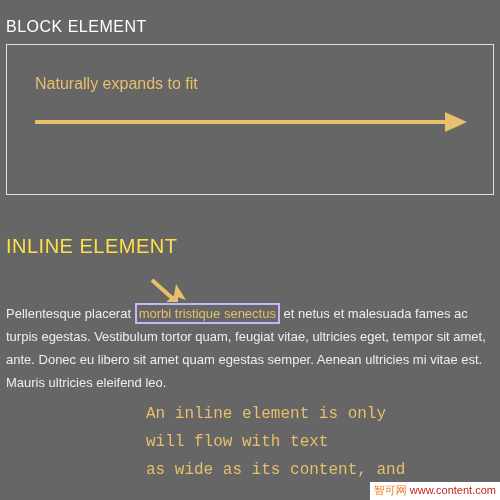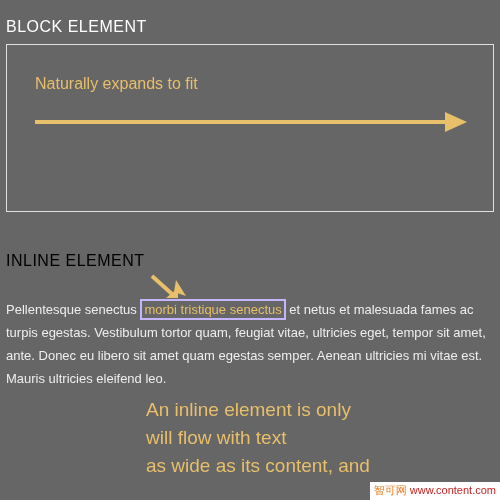--- a/index.html
+++ b/index.html
@@ -17,21 +17,21 @@
     box-sizing: border-box;
   }
   .section-title {
     font-size: 16px;
     letter-spacing: 0.5px;
     margin-bottom: 8px;
     color: #ffffff;
   }
   .block-box {
     border: 1px solid #e0e0e0;
-    height: 168px;
+    height: 151px;
     position: relative;
     margin-bottom: 40px;
     padding: 30px 28px 0 28px;
     box-sizing: border-box;
   }
   .block-text {
     color: #e8bf6a;
     font-size: 16px;
     margin-bottom: 20px;
   }
@@ -51,25 +51,25 @@
     position: absolute;
     right: -2px;
     top: -1px;
     width: 0;
     height: 0;
     border-left: 22px solid #e8bf6a;
     border-top: 10px solid transparent;
     border-bottom: 10px solid transparent;
   }
   .inline-title {
-    font-size: 16px;
+    font-size: 20px;
     letter-spacing: 0.5px;
     margin-top: 10px;
-    margin-bottom: 6px;
-    color: #000000;
+    margin-bottom: 22px;
+    color: #fde047;
   }
   .pointer-wrap {
     position: relative;
     height: 22px;
   }
   .pointer {
     position: absolute;
     left: 140px;
     top: -4px;
   }
@@ -78,24 +78,25 @@
     line-height: 23px;
     color: #eeeeee;
   }
   .highlight-box {
     border: 2px solid #c4b5fd;
     padding: 1px 2px;
     color: #e8bf6a;
   }
   .inline-desc {
     color: #e8bf6a;
-    font-size: 19px;
+    font-size: 16px;
     line-height: 28px;
     margin-left: 140px;
     margin-top: 6px;
+    font-family: Liberation Mono, monospace;
   }
   .watermark {
     position: absolute;
     right: 0;
     bottom: 0;
     background: #ffffff;
     padding: 1px 4px 2px 4px;
     font-size: 11px;
     color: #666;
   }
@@ -121,21 +122,21 @@
 
   <div class="pointer-wrap">
     <svg class="pointer" width="40" height="30">
       <line x1="6" y1="4" x2="26" y2="22" stroke="#e8bf6a" stroke-width="4"></line>
       <polygon points="26,22 30,10 14,20" fill="#e8bf6a" transform="rotate(90 26 22) translate(-2 -2)"></polygon>
       <polygon points="20,26 32,16 32,26" fill="#e8bf6a"></polygon>
     </svg>
   </div>
 
   <div class="para">
-    <span>Pellentesque senectus </span><span class="highlight-box">morbi tristique senectus</span><span> et netus et malesuada fames ac turpis egestas. Vestibulum tortor quam, feugiat vitae, ultricies eget, tempor sit amet, ante. Donec eu libero sit amet quam egestas semper. Aenean ultricies mi vitae est. Mauris ultricies eleifend leo.</span>
+    <span>Pellentesque placerat </span><span class="highlight-box">morbi tristique senectus</span><span> et netus et malesuada fames ac turpis egestas. Vestibulum tortor quam, feugiat vitae, ultricies eget, tempor sit amet, ante. Donec eu libero sit amet quam egestas semper. Aenean ultricies mi vitae est. Mauris ultricies eleifend leo.</span>
   </div>
 
   <div class="inline-desc">
     <div>An inline element is only</div>
     <div>will flow with text</div>
     <div>as wide as its content, and</div>
   </div>
 
 </div>
 

